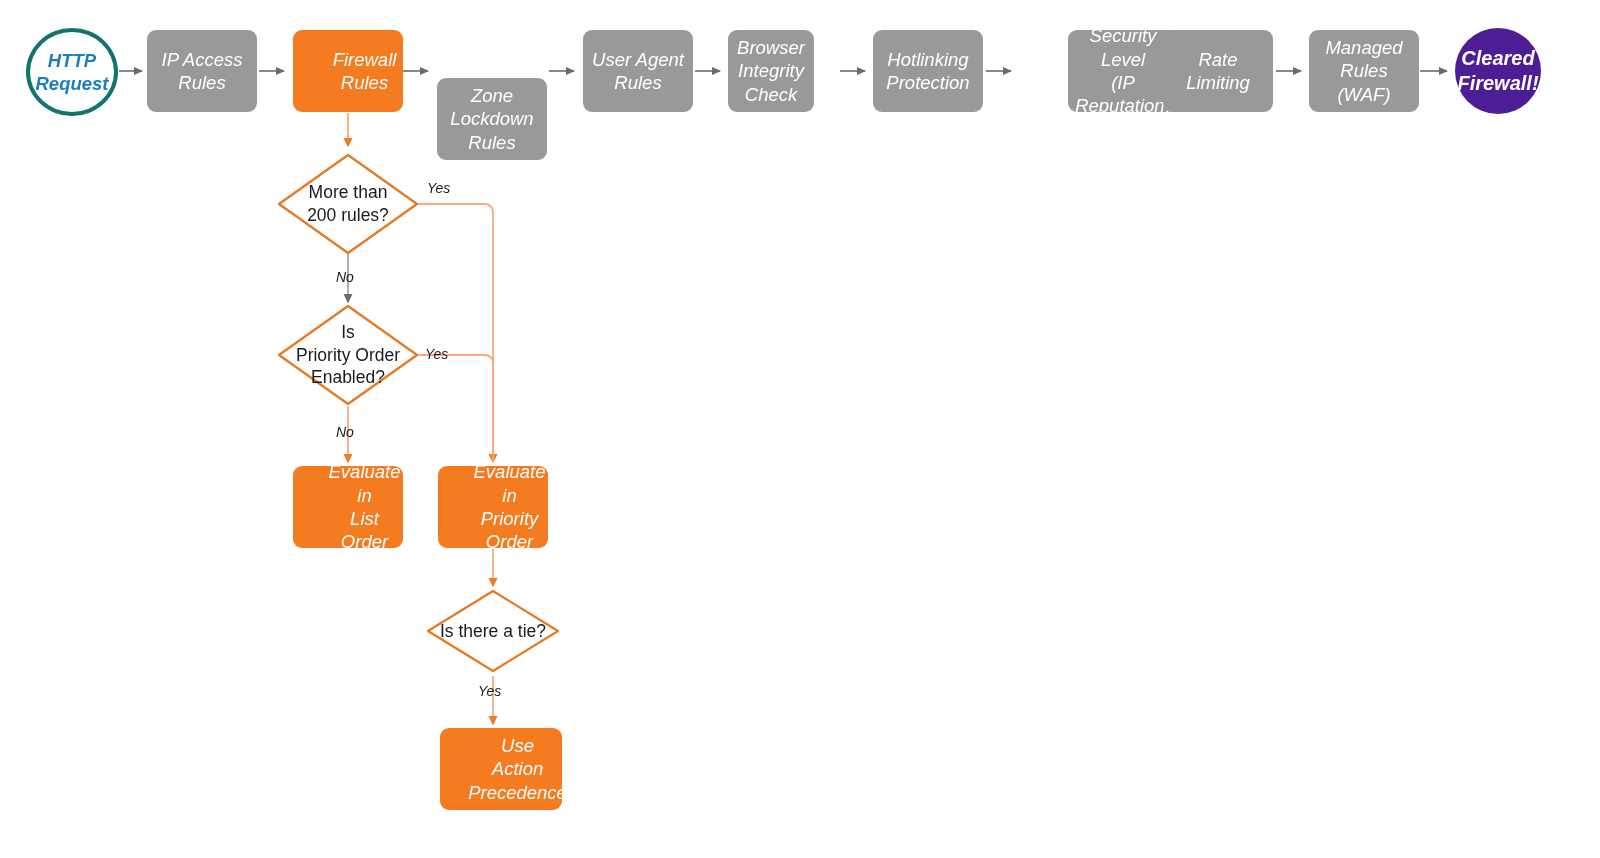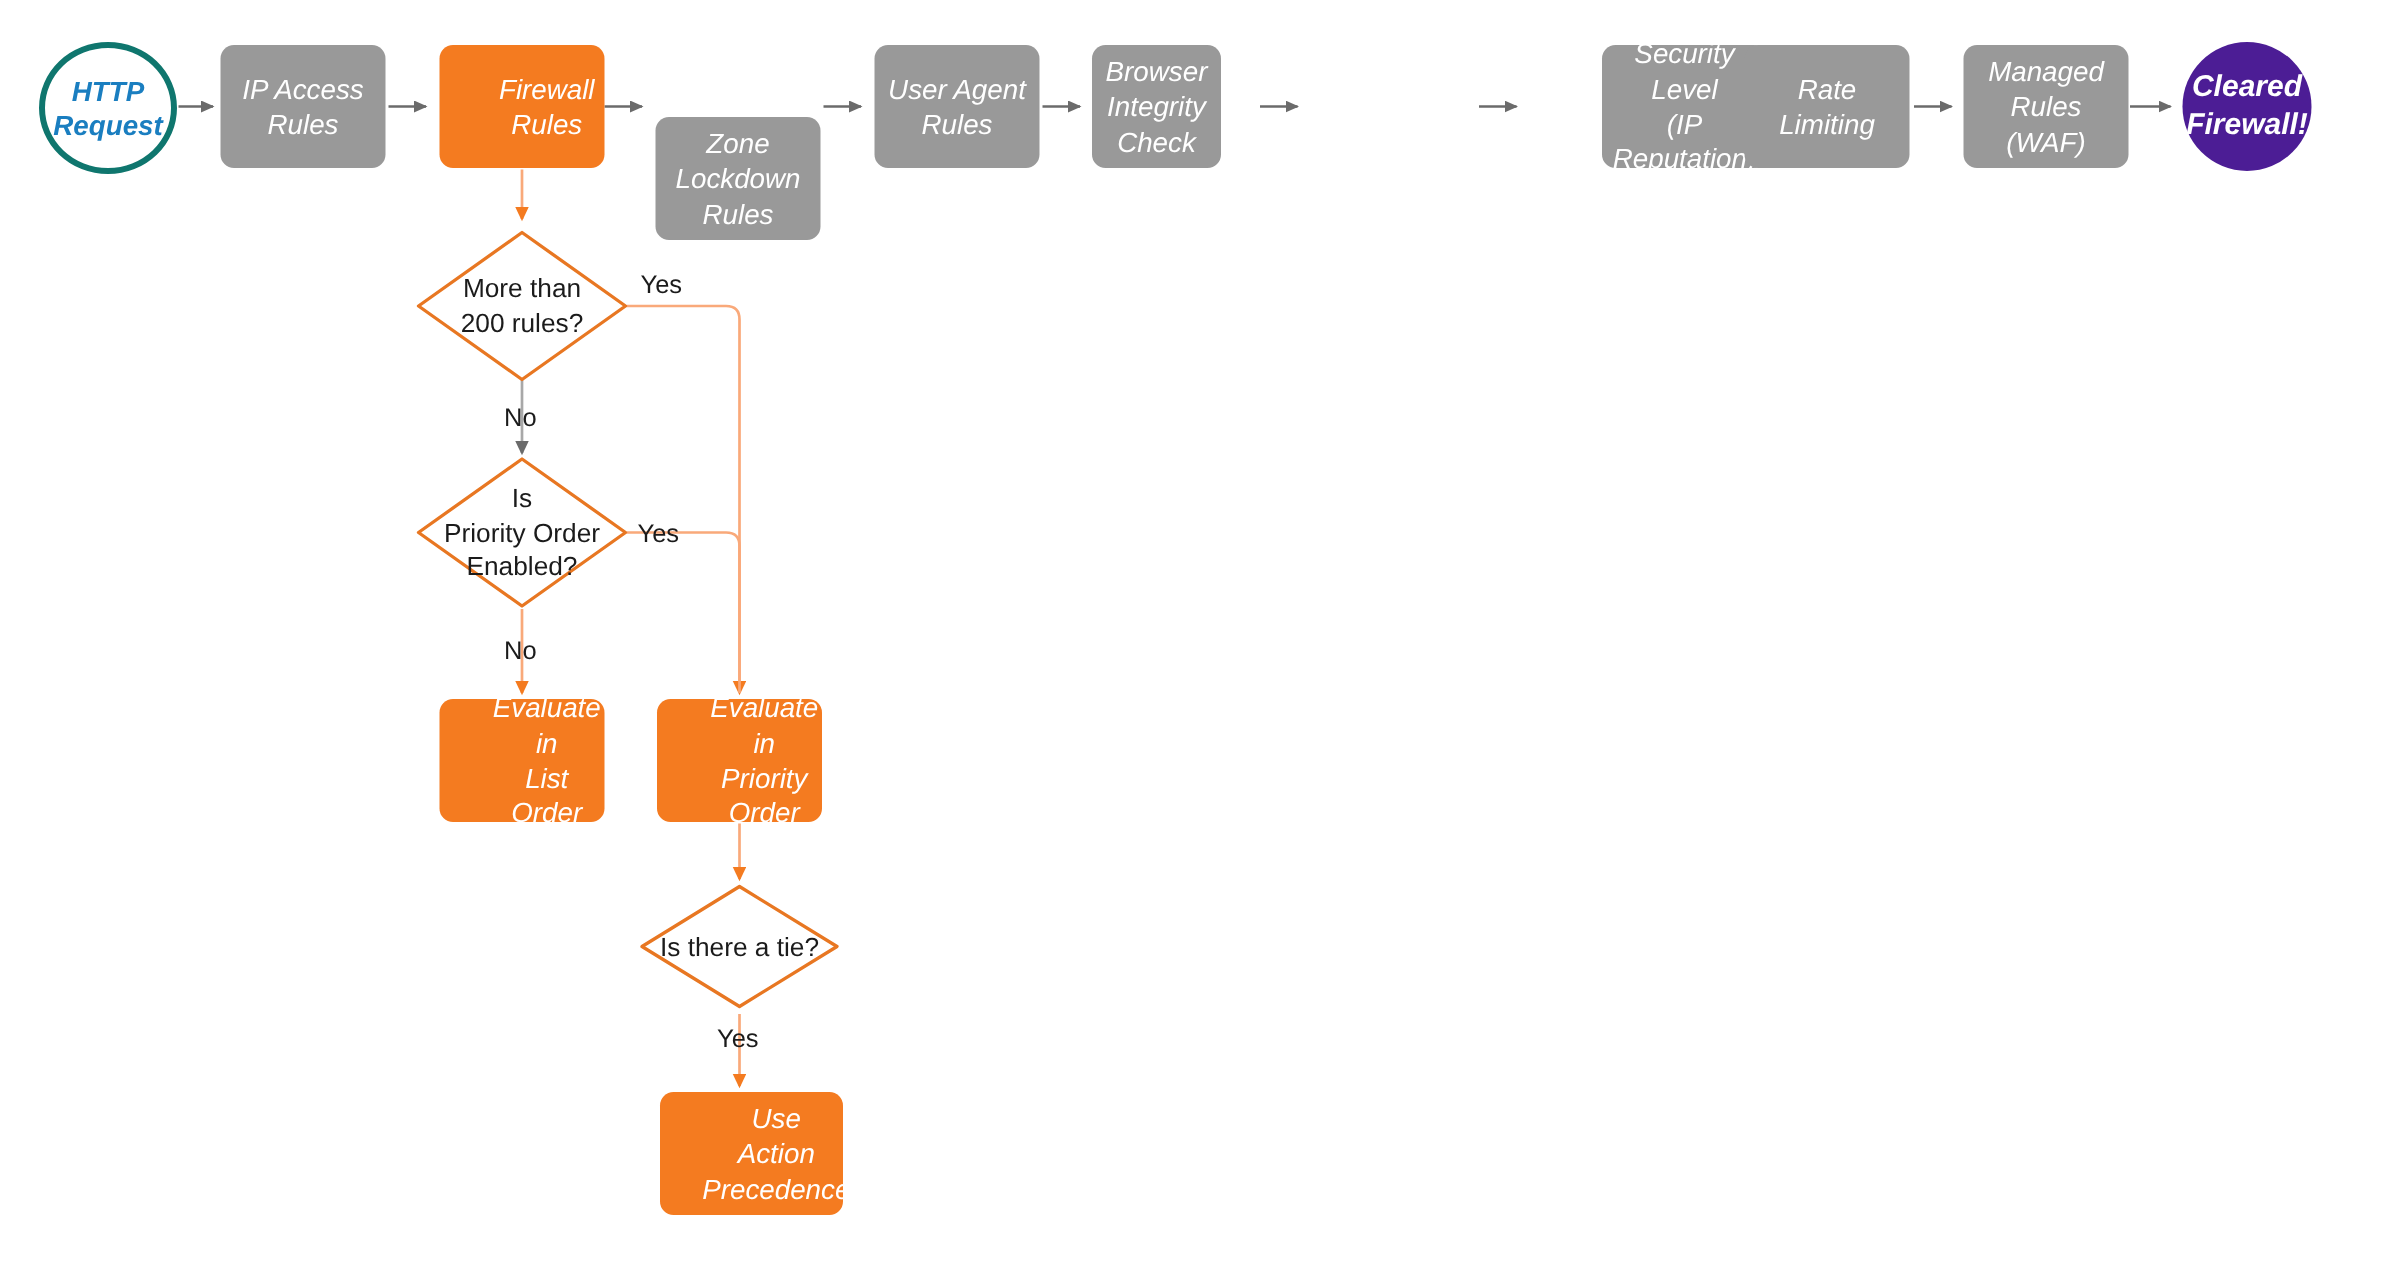--- a/index.html
+++ b/index.html
@@ -86,21 +86,22 @@
     text-align: center;
     font-size: 17.5px;
     line-height: 1.3;
     color: #1b1b1b;
     white-space: pre-line;
   }
 
   
   .elabel {
     position: absolute;
-    font-size: 17px;
+    font-size: 14px;
+    font-style: italic;
     color: #1b1b1b;
     white-space: nowrap;
   }
 </style>
 </head>
 <body>
 
 <div id="canvas">
 
   <svg class="wires" viewBox="0 0 1600 858" xmlns="http://www.w3.org/2000/svg">
@@ -157,20 +158,22 @@
 Lockdown
 Rules</div>
 
   <div class="node gray" style="left:583px; top:30px; width:110px; height:82px;">User Agent
 Rules</div>
 
   <div class="node gray" style="left:728px; top:30px; width:86px; height:82px;">Browser
 Integrity
 Check</div>
 
+  <div class="node gray" style="left:873px; top:30px; width:110px; height:82px;">Hotlinking
+Protection</div>
 
   <div class="node gray" style="left:1068px; top:30px; width:110px; height:82px;">Security
 Level
 (IP Reputation)</div>
 
   <div class="node gray" style="left:1163px; top:30px; width:110px; height:82px;">Rate
 Limiting</div>
 
   <div class="node gray" style="left:1309px; top:30px; width:110px; height:82px;">Managed
 Rules

